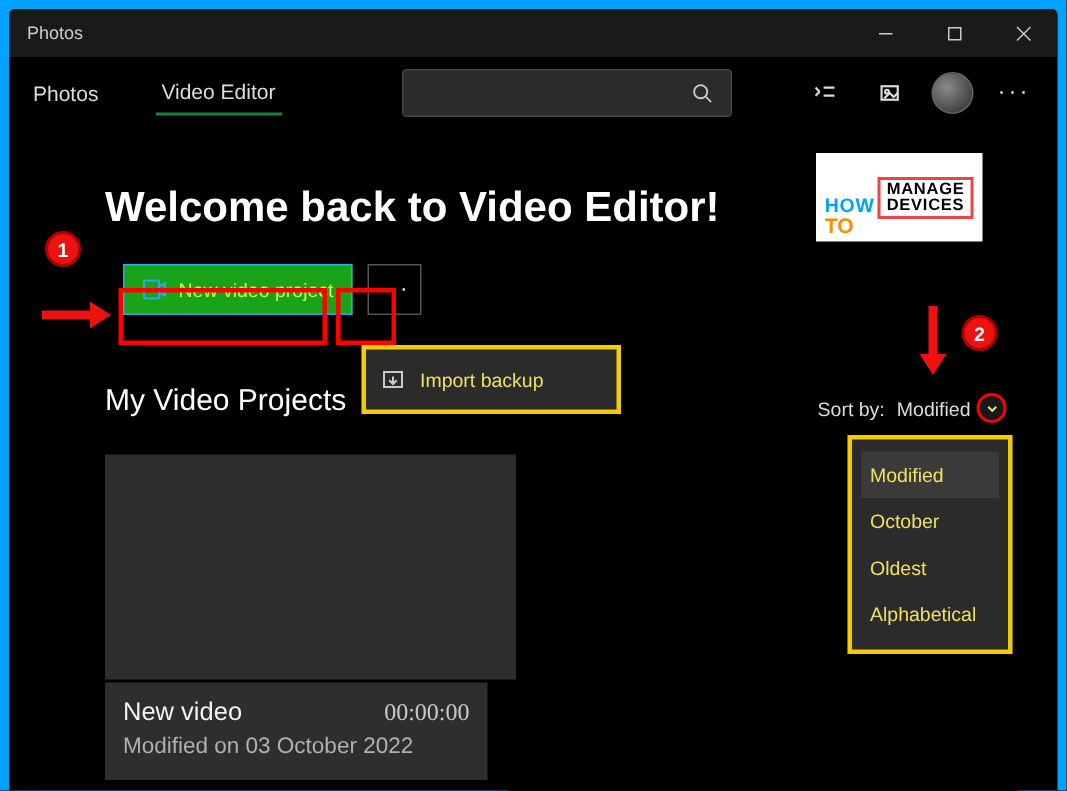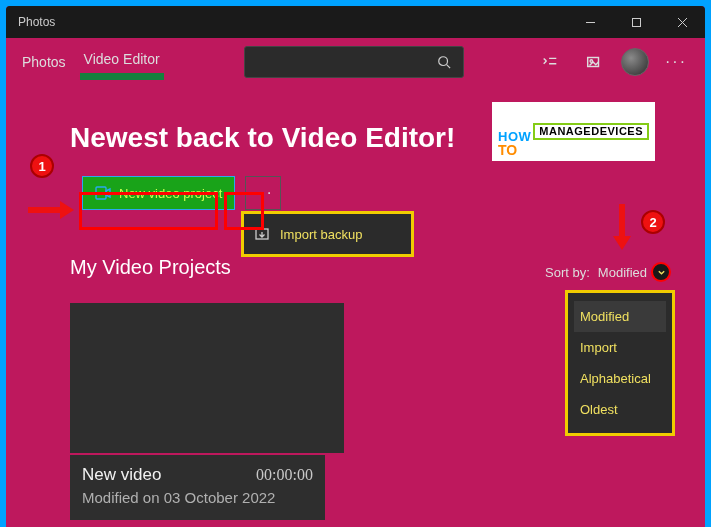--- a/index.html
+++ b/index.html
@@ -6,21 +6,21 @@
   body {
     width: 711px; height: 527px;
     background: #00a2ff;
     font-family: "Segoe UI", Arial, sans-serif;
     overflow: hidden;
     position: relative;
   }
   .window {
     position: absolute;
     left: 6px; top: 6px; right: 6px; bottom: 0;
-    background: #be185d;
+    background: #000000;
     color: #fff;
     border-radius: 4px 4px 0 0;
     overflow: hidden;
   }
   
   .titlebar {
     height: 32px;
     display: flex;
     align-items: center;
     justify-content: space-between;
@@ -43,21 +43,21 @@
     align-items: center;
     padding: 0 12px;
     gap: 10px;
   }
   .tab {
     font-size: 14px;
     color: #ddd;
     padding: 6px 4px;
     cursor: pointer;
   }
-  .tab.active { border-bottom: 7px solid #15803d; }
+  .tab.active { border-bottom: 2px solid #15803d; margin-left: 24px; }
   .searchbox {
     margin-left: 70px;
     width: 220px; height: 32px;
     border: 1px solid #444;
     border-radius: 3px;
     background: #2b2b2b;
     display: flex; align-items: center; justify-content: flex-end;
     padding-right: 12px;
   }
   .toolbar-spacer { flex: 1; }
@@ -132,21 +132,21 @@
     display: flex; flex-direction: column; gap: 4px;
   }
   .card-row1 { display: flex; justify-content: space-between; align-items: baseline; }
   .card-title { font-size: 17px; font-weight: 500; color: #f2f2f2; }
   .card-dur { font-size: 16px; color: #c8c8c8; font-family: Liberation Serif, serif; }
   .card-sub { font-size: 15px; color: #b0b0b0; }
 
   
   .ctx-menu {
     position: absolute;
-    left: 235px; top: 205px;
+    left: 235px; top: 224px;
     width: 173px;
     background: #2b2b2b;
     border: 3px solid #f0cc00;
     padding: 6px 4px;
     text-align: right;
   }
   .ctx-item {
     display: flex; align-items: center;
     gap: 10px;
     padding: 6px 6px;
@@ -228,21 +228,21 @@
   }
   .watermark{
     position:absolute; top:96px; right:50px;
     background:#fff; padding:4px 6px;
     display:flex; align-items:center; gap:2px;
     font-family: Arial, sans-serif;
   }
   .wm-how{ display:flex;flex-direction:column;line-height:1; }
   .wm-how span:first-child{ color:#00a2ff;font-weight:900;font-size:13px; letter-spacing:0.5px;margin-top:24px;}
   .wm-how span:last-child{ color:#ff8c00;font-weight:900;font-size:14px;}
-  .wm-md{ border:2px solid #84cc16;padding:1px 4px;display:flex;flex-direction:row;line-height:1;justify-content:space-between;}
+  .wm-md{ border:2px solid #ef4444;padding:1px 4px;display:flex;flex-direction:column;line-height:1;justify-content:space-between;}
   .wm-md span{ color:#000;font-weight:900;font-size:11px;letter-spacing:0.5px;}
 </style>
 </head>
 <body>
 
 <div class="window">
 
   <div class="titlebar">
     <span>Photos</span>
     <div class="winctrls">
@@ -288,21 +288,21 @@
           <rect x="3" y="5" width="12" height="10"></rect>
           <circle cx="7" cy="9" r="1.4"></circle>
           <path d="M5 14 L9 10 L12 13 L15 10"></path>
         </svg>
     </div>
     <div class="avatar"></div>
     <div class="tool-icon" style="font-size:16px;letter-spacing:2px;">···</div>
   </div>
 
   <div class="content">
-    <h1 class="big-title">Newest back to Video Editor!</h1>
+    <h1 class="big-title">Welcome back to Video Editor!</h1>
 
     <div class="action-row">
       <div class="new-btn">
         <svg width="16" height="14" viewBox="0 0 16 14" fill="none">
             <rect x="1" y="1" width="10" height="12" rx="1" stroke="#2aa9f0" stroke-width="1.4"></rect>
             <path d="M11 5 L15 3 V11 L11 9 Z" stroke="#2aa9f0" stroke-width="1.4"></path>
           </svg>
         <span>New video project</span>
       </div>
       <div class="dots-btn">···</div>
@@ -339,23 +339,23 @@
       <div class="chevron">
         <svg width="9" height="9" viewBox="0 0 10 10">
             <path d="M2 3.5 L5 6.5 L8 3.5" fill="none" stroke="currentColor" stroke-width="1.5"></path>
           </svg>
       </div>
     </div>
   </div>
 
   <div class="sort-menu">
     <div class="sort-opt sel">Modified</div>
-    <div class="sort-opt">Import</div>
+    <div class="sort-opt">October</div>
+    <div class="sort-opt">Oldest</div>
     <div class="sort-opt">Alphabetical</div>
-    <div class="sort-opt">Oldest</div>
   </div>
 
   <div class="new-btn-outline" style="left:73px;top:186px;width:139px;height:38px;"></div>
   <div class="new-btn-outline" style="left:218px;top:186px;width:40px;height:38px;"></div>
 
   <div class="bubble" style="left:24px;top:148px;">1</div>
   <div class="arrow-right" style="left:22px;top:197px;"></div>
 
   <div class="bubble" style="right:40px;top:204px;">2</div>
   <div class="arrow-down" style="right:76px;top:198px;"></div>

